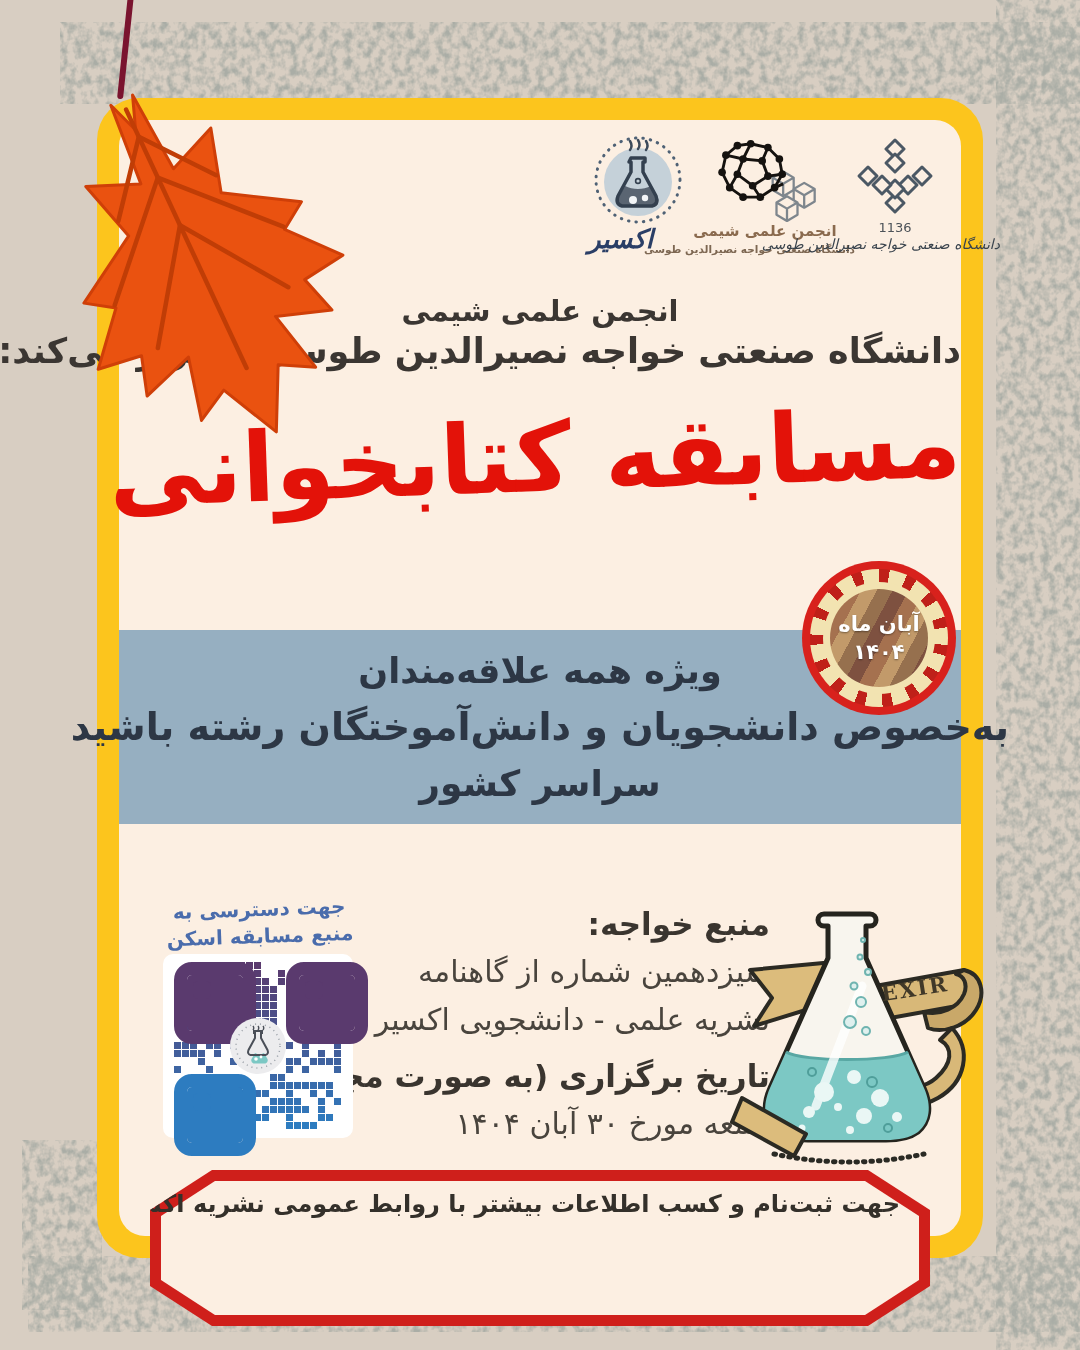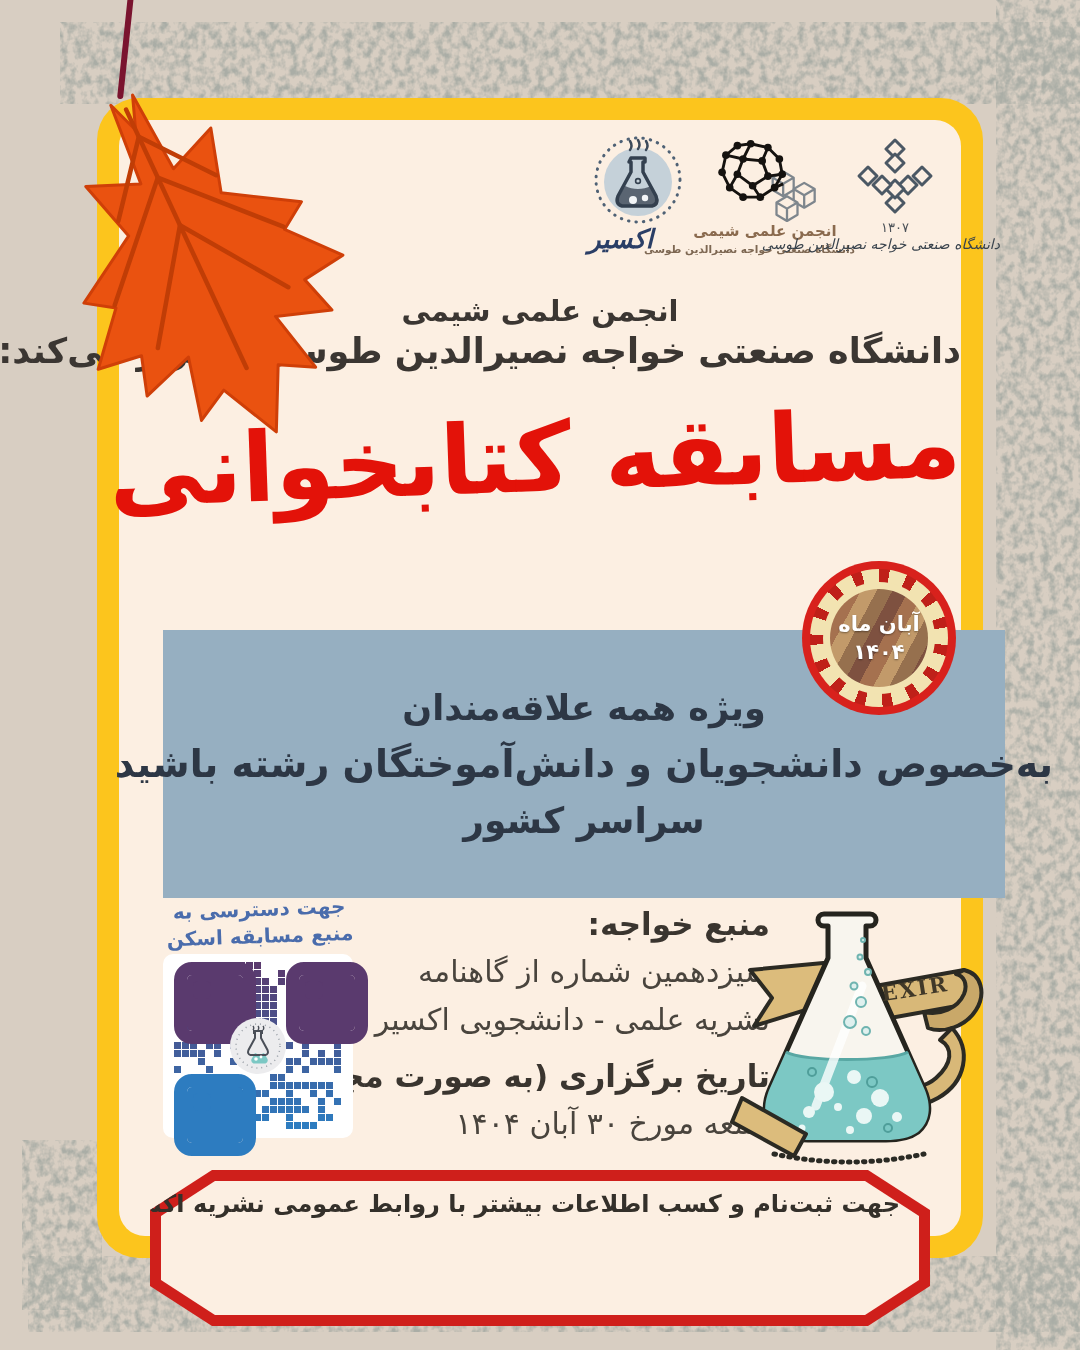--- a/index.html
+++ b/index.html
@@ -4,22 +4,22 @@
 <style>
   html,body{margin:0;padding:0;background:#8d8d8d;}
   .poster{position:relative;width:1080px;height:1350px;background:#d8cec2;overflow:hidden;
           font-family:"DejaVu Sans",sans-serif;}
   .abs{position:absolute;}
   svg{display:block;}
 
   
   .frame{left:97px;top:98px;width:886px;height:1160px;background:#fcc51d;border-radius:42px;}
   .paper{left:119px;top:120px;width:842px;height:1116px;background:#fcefe2;border-radius:26px;}
-  .band{left:119px;top:630px;width:842px;height:268px;background:#96afc1;display:flex;
-        flex-direction:column;justify-content:center;align-items:center;gap:14px;margin-left:44px;}
+  .band{left:119px;top:630px;width:842px;height:194px;background:#96afc1;display:flex;
+        flex-direction:column;justify-content:center;align-items:center;gap:14px;}
   .band div{color:#2d3745;font-weight:bold;white-space:nowrap;}
   .band .l1{font-size:35px;}
   .band .l2{font-size:38px;}
   .band .l3{font-size:36px;}
 
   
   .tex{pointer-events:none;}
 
   
   .hline{left:119px;width:842px;text-align:center;color:#3b3632;font-weight:bold;white-space:nowrap;}
@@ -164,21 +164,21 @@
       <path d="M50 2 L59 11 L50 20 L41 11 Z"></path>
       <path d="M77 29 L86 38 L77 47 L68 38 Z"></path>
       <path d="M50 56 L59 65 L50 74 L41 65 Z"></path>
       <path d="M23 29 L32 38 L23 47 L14 38 Z"></path>
       <path d="M50 16 L59 25 L50 34 L41 25 Z"></path>
       <path d="M63 38 L72 47 L63 56 L54 47 Z"></path>
       <path d="M50 42 L59 51 L50 60 L41 51 Z"></path>
       <path d="M37 38 L46 47 L37 56 L28 47 Z"></path>
     </g>
   </svg>
-  <div class="abs uni-year" style="left:845px;top:220px;width:100px">۱۳۰۷</div>
+  <div class="abs uni-year" style="left:845px;top:220px;width:100px">1136</div>
   <div class="abs uni-name" style="left:790px;top:236px;width:210px" dir="rtl">دانشگاه صنعتی خواجه نصیرالدین طوسی</div>
 
   <div class="abs hline h1" dir="rtl">انجمن علمی شیمی</div>
   <div class="abs hline h2" dir="rtl">دانشگاه صنعتی خواجه نصیرالدین طوسی برگزار می‌کند:</div>
 
   <div class="abs title" dir="rtl">مسابقه کتابخوانی</div>
 
   <div class="abs band" dir="rtl">
     <div class="l1">ویژه همه علاقه‌مندان</div>
     <div class="l2">به‌خصوص دانشجویان و دانش‌آموختگان رشته باشید</div>

